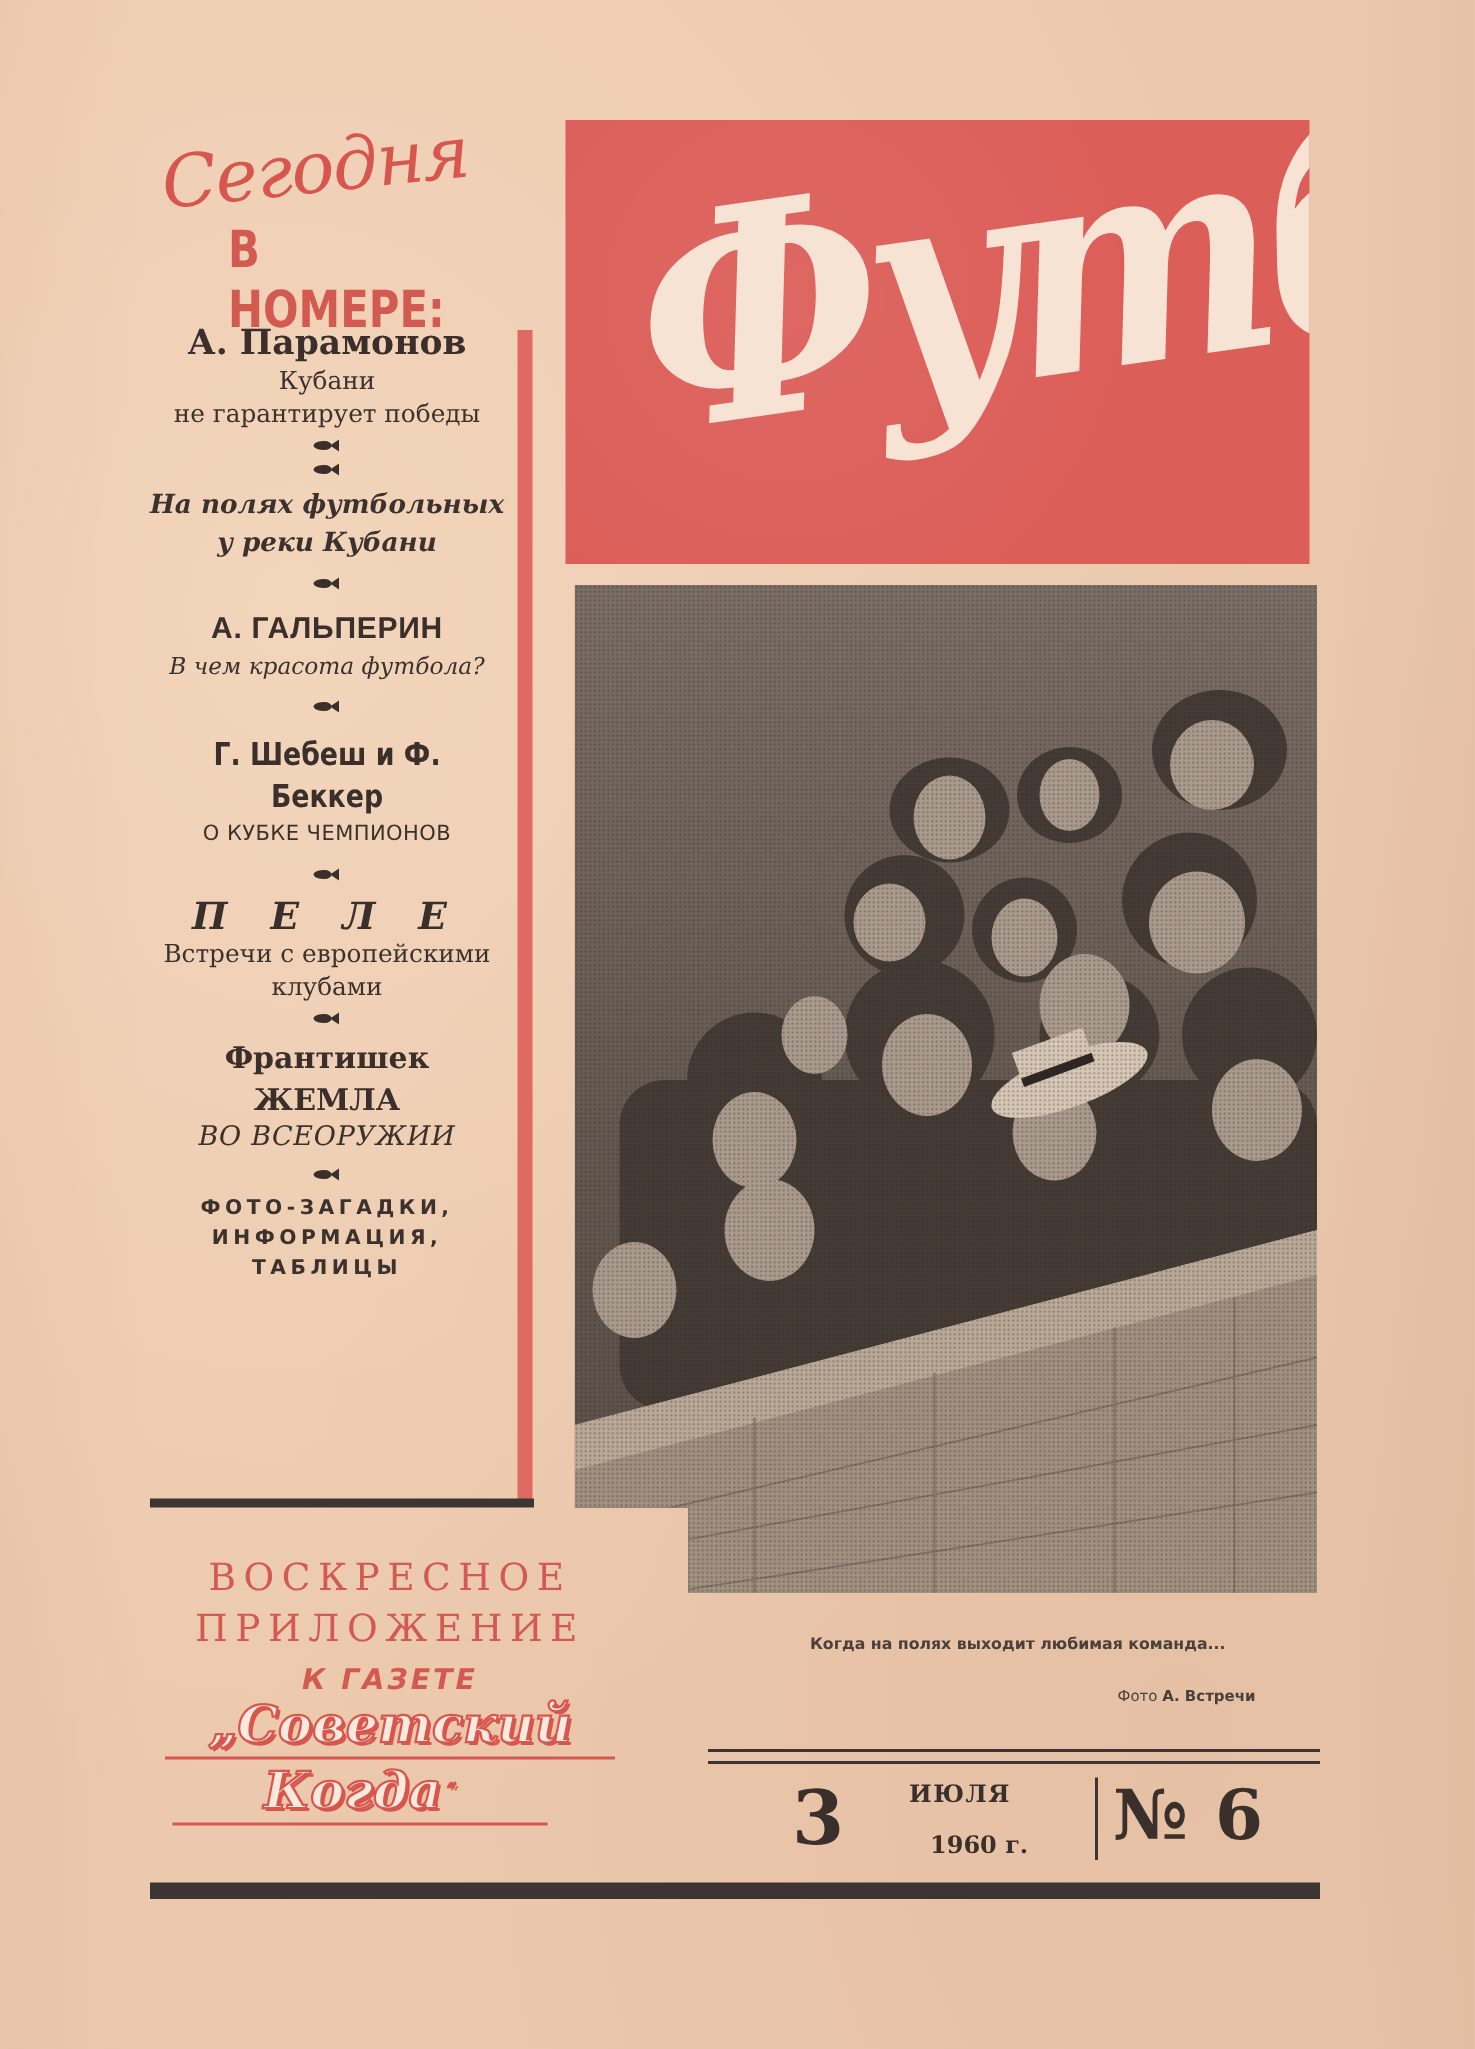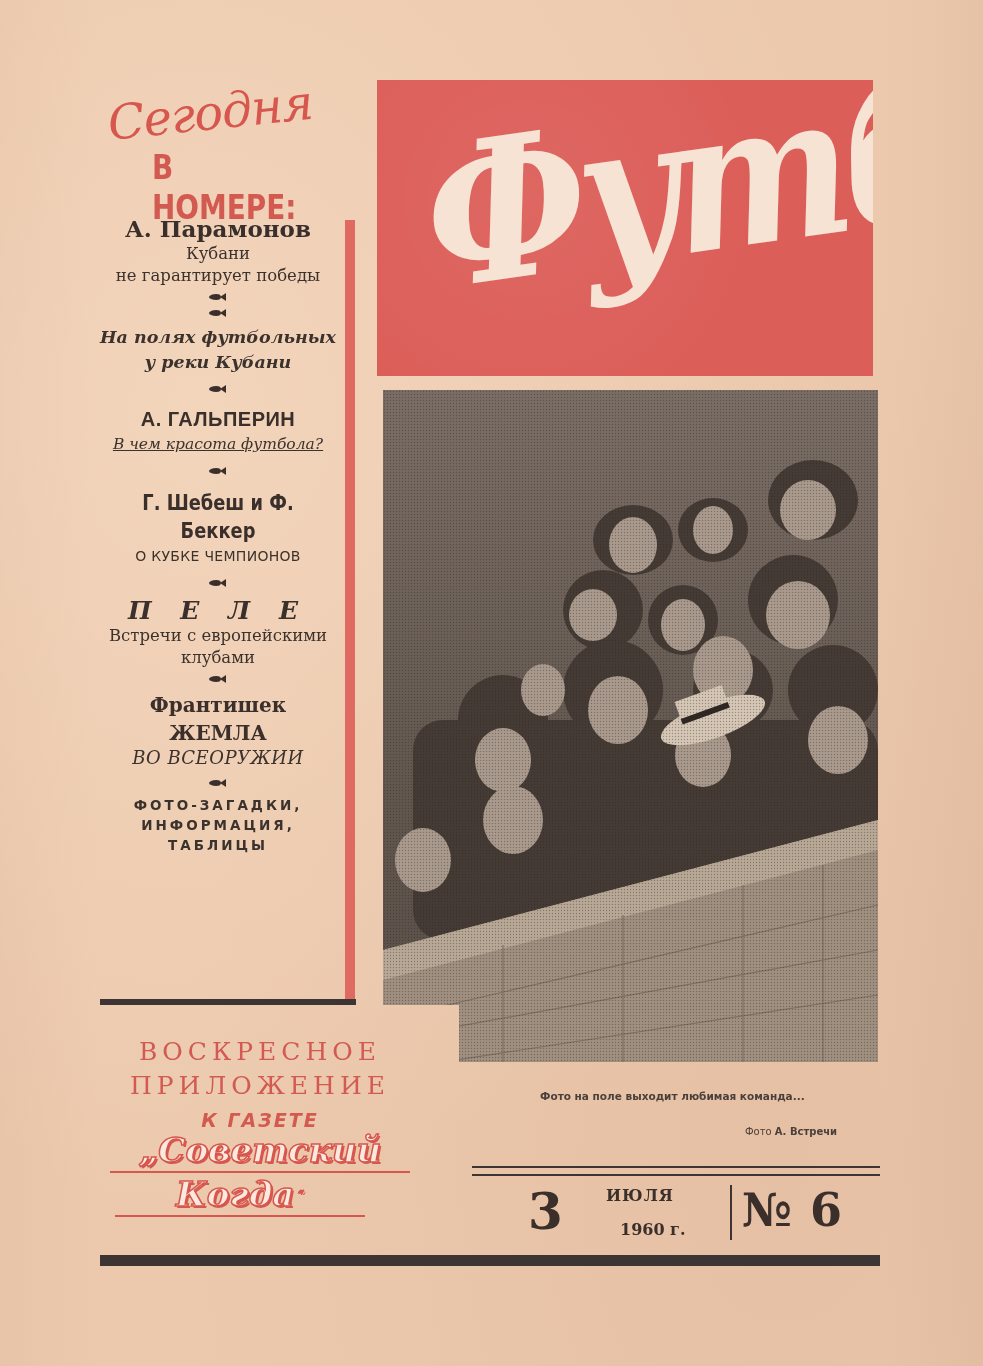--- a/index.html
+++ b/index.html
@@ -34,21 +34,21 @@
   .toc { left:98px; top:215px; width:240px; text-align:center; }
   .toc-item { margin:0; }
   .toc .author { font-family:"DejaVu Serif", serif; font-weight:bold; font-size:23px; color:#3a2f2b; line-height:28px; }
   .toc .author.sans { font-family:Liberation Sans, sans-serif; font-size:20px; letter-spacing:0.5px; }
   .toc .author.italic { font-weight:normal; font-style:italic; font-size:26px; letter-spacing:1px; }
   .toc .author.condensed { font-family:"DejaVu Sans", sans-serif; font-size:21px; transform:scaleX(0.85); display:block; }
   .toc .author.spaced { font-style:italic; font-size:25px; letter-spacing:10px; }
   .toc .title { font-family:"DejaVu Serif", serif; font-size:16.5px; line-height:22px; color:#3c322d; }
   .toc .title.bold { font-weight:bold; font-size:17px; }
   .toc .title.bolditalic { font-weight:bold; font-style:italic; font-size:17.5px; line-height:25px; }
-  .toc .title.italic { font-style:italic; font-size:15.5px;text-decoration:underline; }
+  .toc .title.italic { font-style:italic; font-size:15.5px; }
   .toc .title.sans { font-family:"DejaVu Sans", sans-serif; font-size:14px; letter-spacing:0.3px; }
   .toc .title.italic-caps { font-style:italic; font-size:18px; letter-spacing:0.5px; }
   .toc .title.spaced-caps { font-family:"DejaVu Sans", sans-serif; font-weight:bold; font-size:13.5px; letter-spacing:3px; line-height:20px; }
   .divider-fish {
     display:block; margin:6px auto 8px; width:18px; height:8px; position:relative;
   }
   .divider-fish::before {
     content:""; position:absolute; left:0; top:1px; width:12px; height:6px;
     background:#3a2f2b; border-radius:60% 40% 40% 60% / 50%;
   }
@@ -244,21 +244,21 @@
       <line x1="60" y1="672" x2="495" y2="605"></line>
       <line x1="120" y1="555" x2="120" y2="672"></line>
       <line x1="240" y1="525" x2="240" y2="672"></line>
       <line x1="360" y1="495" x2="360" y2="672"></line>
       <line x1="440" y1="475" x2="440" y2="672"></line>
     </g>
     <rect width="495" height="672" fill="url(#halftone)"></rect>
   </svg>
 </div>
 
-<div class="abs caption">Фото на поле выходит любимая команда...</div>
+<div class="abs caption">Когда на полях выходит любимая команда...</div>
 <div class="abs credit">
   <span>Фото</span>
   <b>А. Встречи</b>
 </div>
 
 <div class="abs rule-thin-1"></div>
 <div class="abs rule-thin-2"></div>
 <div class="abs date-day">3</div>
 <div class="abs date-month">ИЮЛЯ</div>
 <div class="abs date-year">1960 г.</div>

